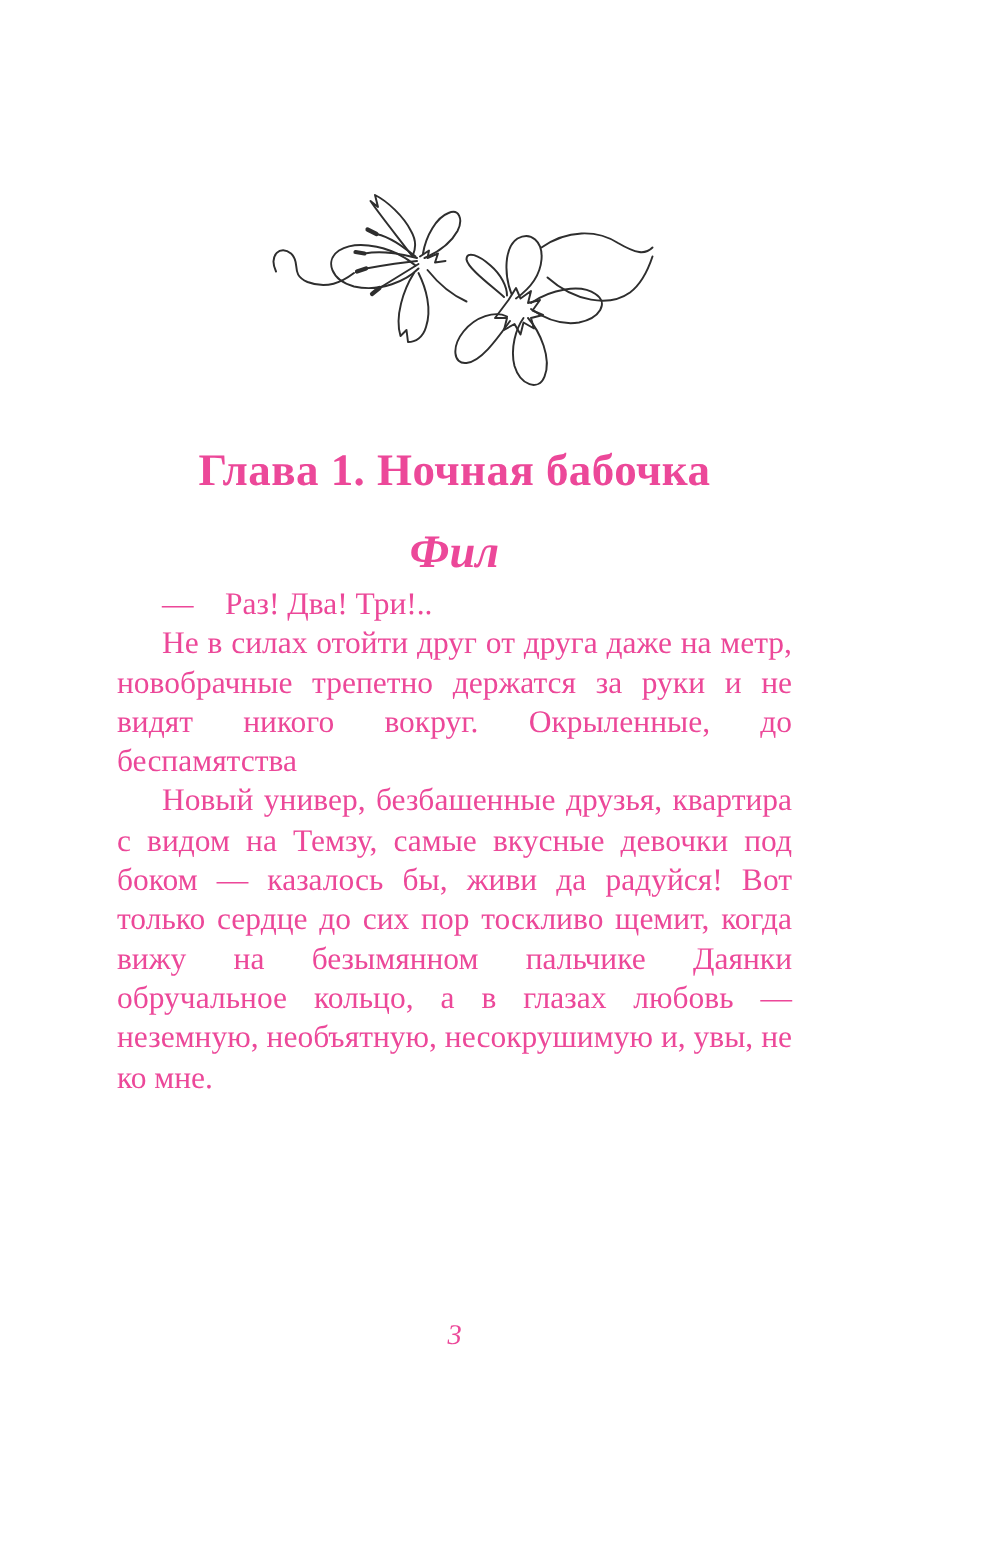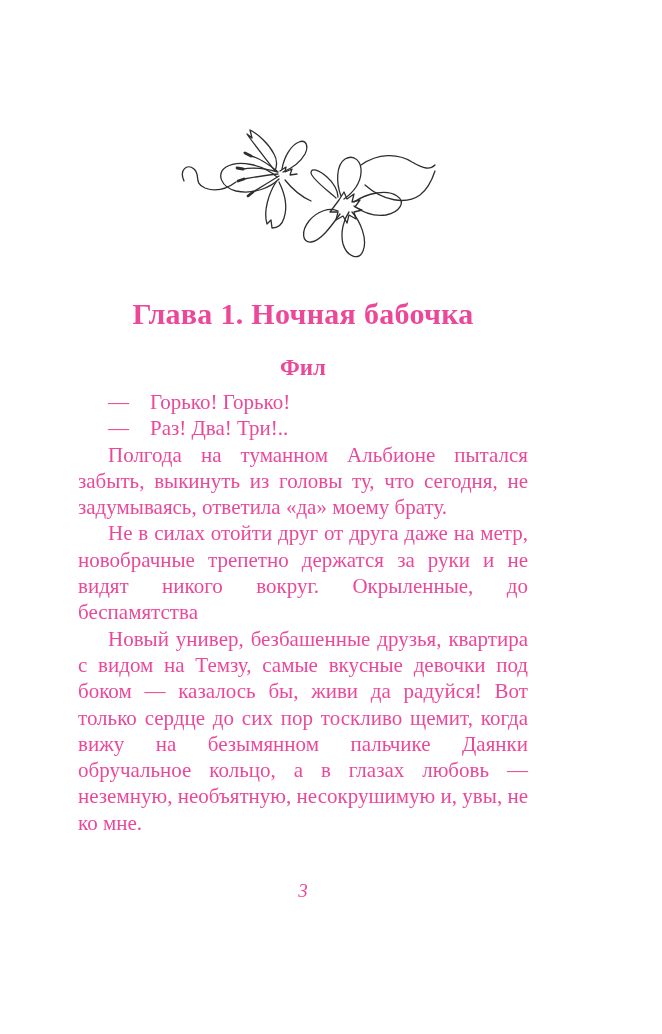--- a/index.html
+++ b/index.html
@@ -36,23 +36,24 @@
   }
   .chapter-title {
     font-size: 30px;
     line-height: 40px;
     font-weight: bold;
     text-align: center;
     margin: 0;
     letter-spacing: 0.3px;
   }
   .subtitle {
-    font-size: 23px;
+    font-size: 31px;
     line-height: 26px;
     font-weight: bold;
+    font-style: italic;
     text-align: center;
     margin: 21px 0 0 0;
   }
   .paragraphs {
     margin-top: 8px;
   }
   .paragraphs p {
     margin: 0;
     font-size: 21px;
     line-height: 26.3px;
@@ -126,23 +127,21 @@
 
         <path d="M187,77 C205,93 228,97 242,87 C250,81 254,72 257,63"></path>
       </g>
     </svg>
   </div>
 
   <div class="text-col">
     <h1 class="chapter-title">Глава 1. Ночная бабочка</h1>
     <div class="subtitle">Фил</div>
     <div class="paragraphs">
-        <p class="dialogue">— Горько! Горько!</p>
         <p class="dialogue">— Раз! Два! Три!..</p>
-        <p class="prose">Полгода на туманном Альбионе пытался забыть, выкинуть из головы ту, что сегодня, не задумываясь, ответила «да» моему брату.</p>
         <p class="prose">Не в силах отойти друг от друга даже на метр, новобрачные трепетно держатся за руки и не видят никого вокруг. Окрыленные, до беспамятства</p>
         <p class="prose">Новый универ, безбашенные друзья, квартира с видом на Темзу, самые вкусные девочки под боком — казалось бы, живи да радуйся! Вот только сердце до сих пор тоскливо щемит, когда вижу на безымянном пальчике Даянки обручальное кольцо, а в глазах любовь — неземную, необъятную, несокрушимую и, увы, не ко мне.</p>
       </div>
   </div>
 
   <div class="page-number">3</div>
 
 </div>
 
 </body></html>

